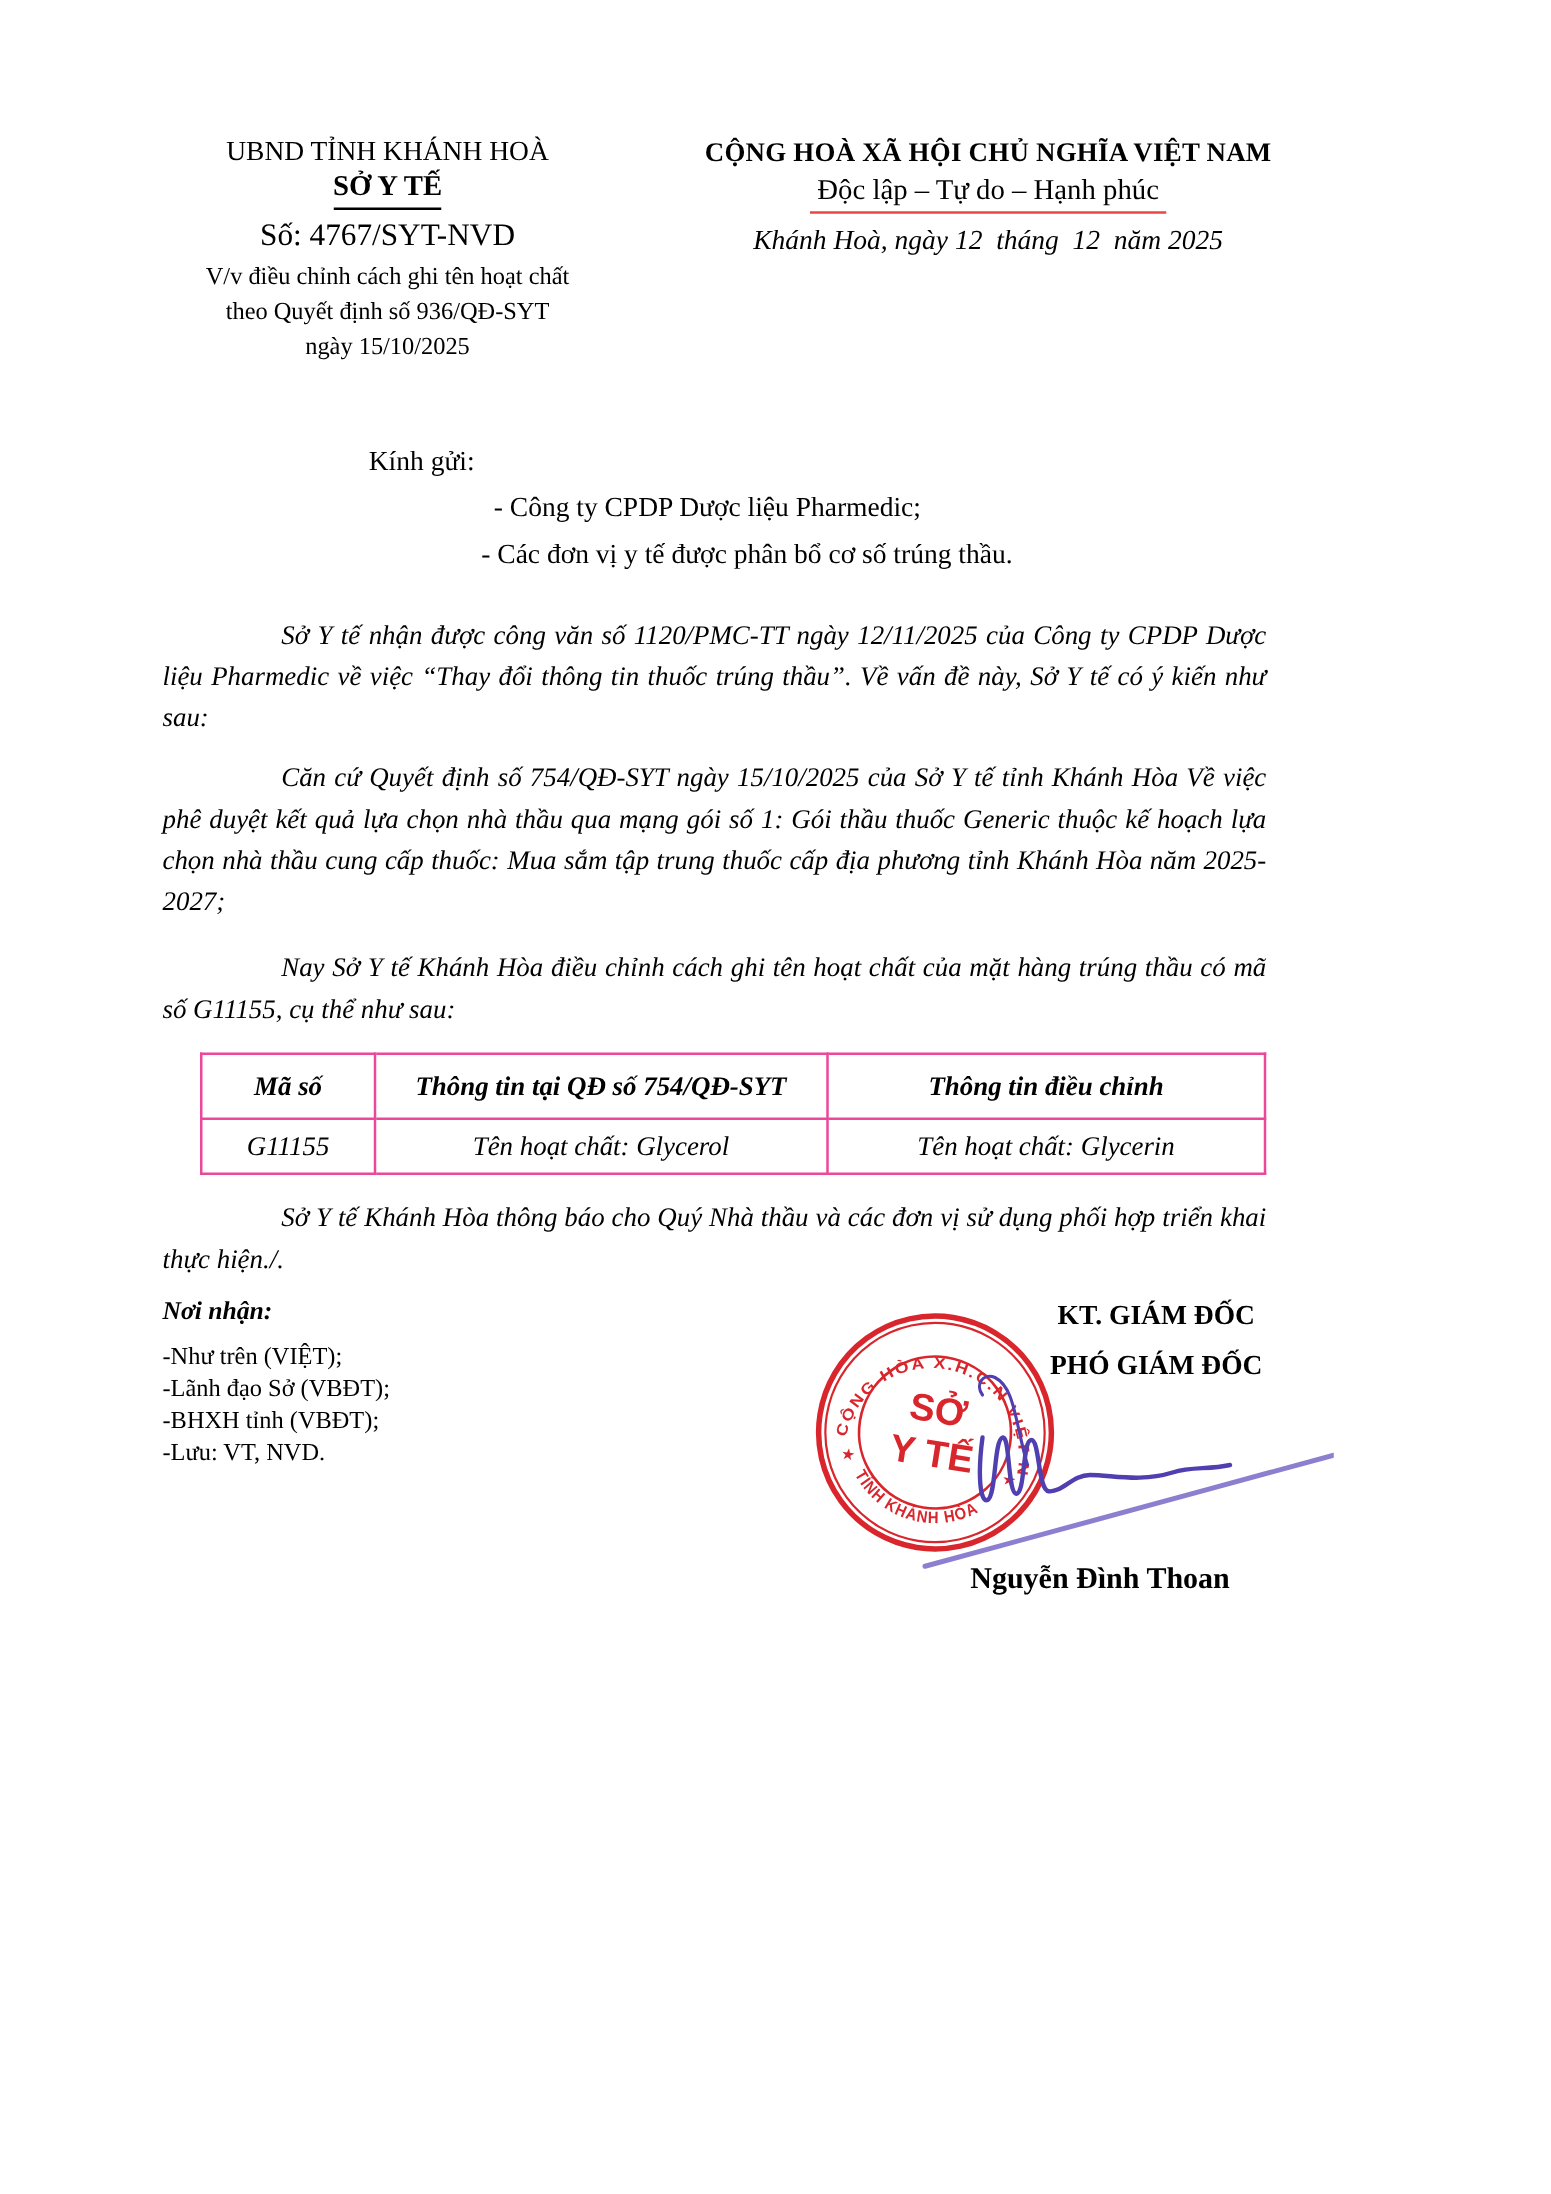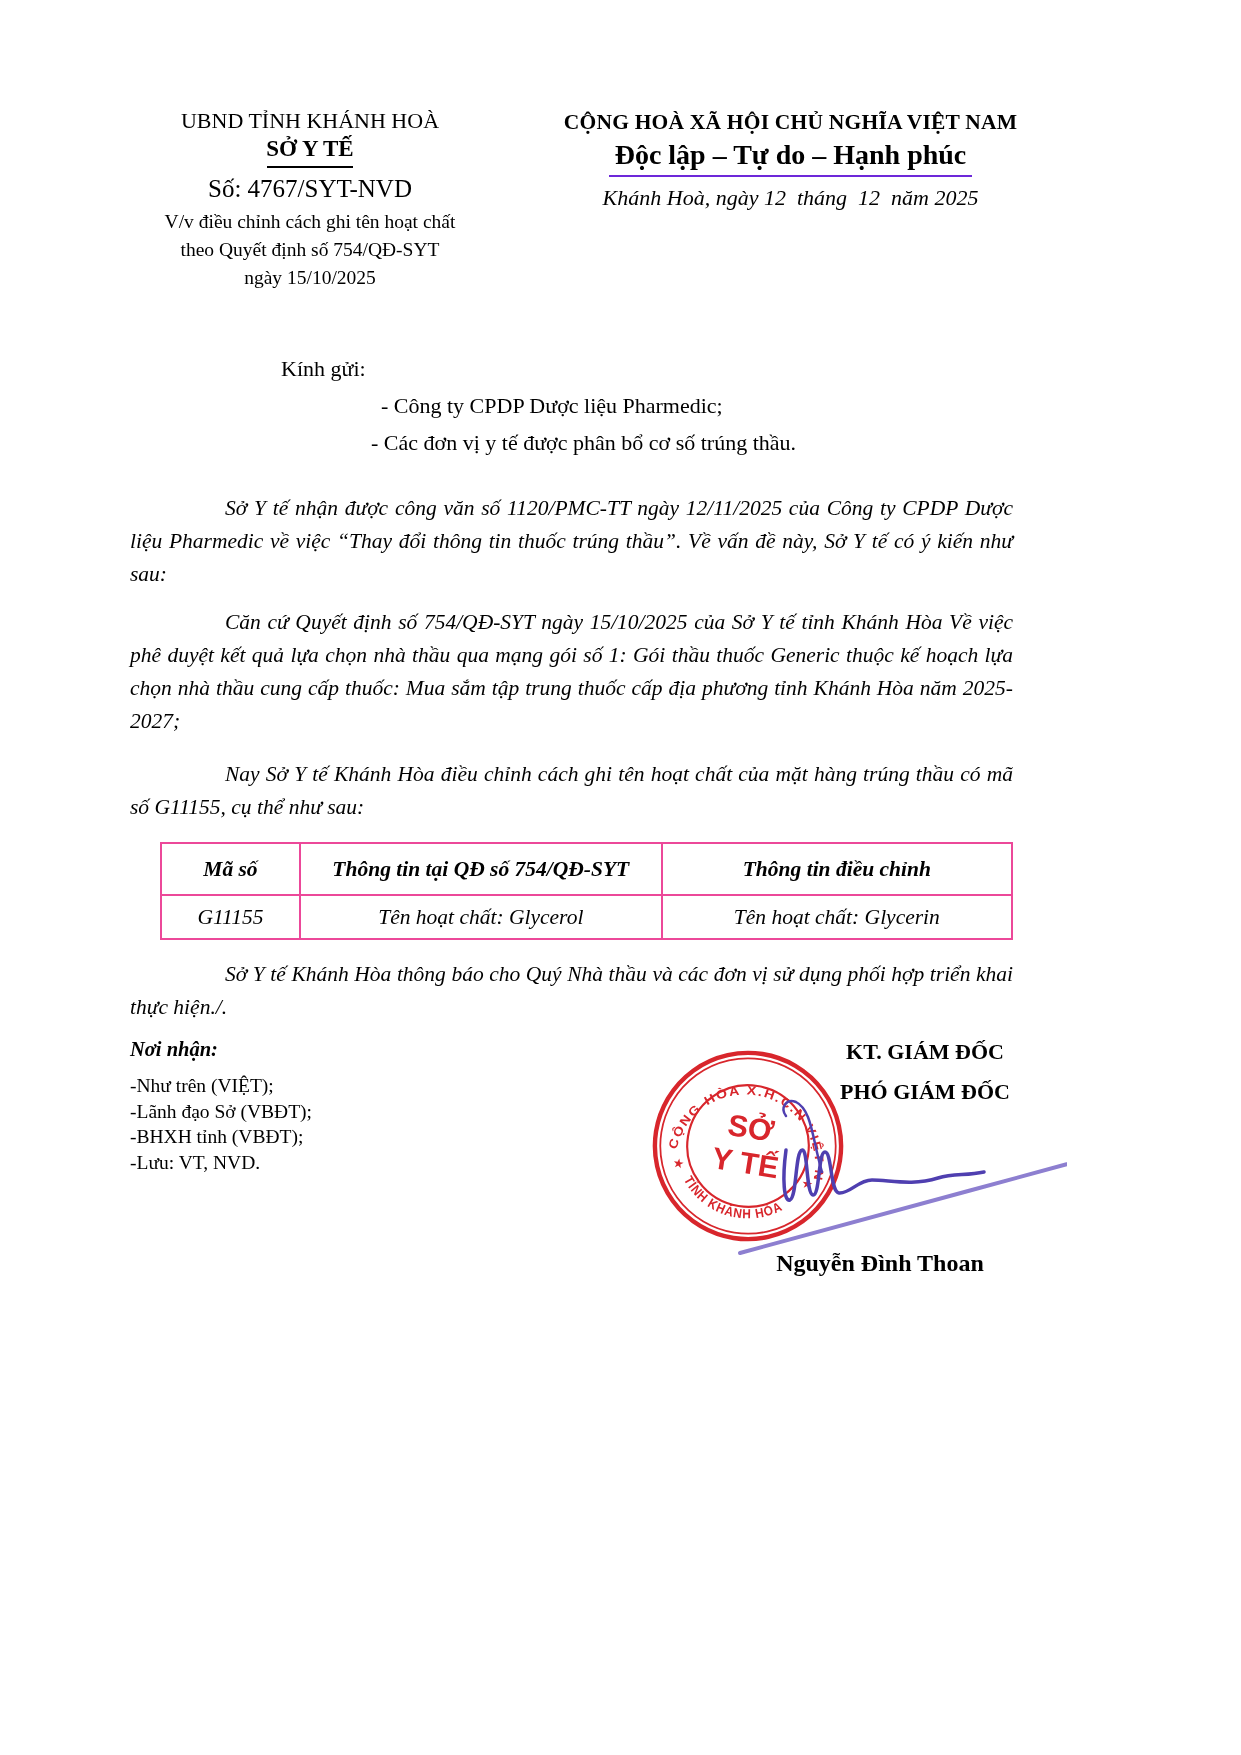--- a/index.html
+++ b/index.html
@@ -11,26 +11,26 @@
   
   .header-left { position:absolute; left:105px; top:108px; width:410px; text-align:center; }
   .hl-parent { font-size:22px; }
   .hl-org    { font-size:23px; font-weight:bold; margin-top:2px; }
   .hl-rule   { width:86px; border-top:2px solid #000; margin:4px auto 7px; }
   .hl-num    { font-size:25px; }
   .hl-sub    { font-size:19.5px; line-height:28px; margin-top:5px; }
 
   .header-right { position:absolute; left:538px; top:110px; width:505px; text-align:center; }
   .hr-nation { font-size:21.5px; font-weight:bold; letter-spacing:.2px; }
-  .hr-motto  { display:inline-block; font-size:28px; font-weight:bold; margin-top:4px;
-               border-bottom:2px solid #6d28d9; padding:0 6px 4px; }
+  .hr-motto  { display:inline-block; font-size:23px; font-weight:normal; margin-top:4px;
+               border-bottom:2px solid #ef4444; padding:0 6px 4px; }
   .hr-date   { font-size:22px; font-style:italic; margin-top:8px; white-space:pre; }
 
   
-  .recipients { position:absolute; left:116px; top:350px; width:890px; font-size:22px; line-height:37px; }
+  .recipients { position:absolute; left:130px; top:350px; width:890px; font-size:22px; line-height:37px; }
   .rec-label  { margin-left:165px; }
   .rec-item-1 { margin-left:265px; }
   .rec-item-2 { margin-left:255px; }
 
   
   .body-text { position:absolute; left:130px; top:492px; width:883px;
                font-size:21.5px; line-height:33px; text-align:justify;font-style:italic; }
   .body-text p { margin:0 0 15px; text-indent:95px; }
   .body-text p.p2 { margin-bottom:20px; }
   .body-text p.p3 { margin-bottom:0; }
@@ -60,21 +60,21 @@
 
 <div class="page">
 
   <div class="header-left">
     <div class="hl-parent">UBND TỈNH KHÁNH HOÀ</div>
     <div class="hl-org">SỞ Y TẾ</div>
     <div class="hl-rule"></div>
     <div class="hl-num">Số: 4767/SYT-NVD</div>
     <div class="hl-sub">
       <div>V/v điều chỉnh cách ghi tên hoạt chất</div>
-      <div>theo Quyết định số 754/QĐ-SYT</div>
+      <div>theo Quyết định số 936/QĐ-SYT</div>
       <div>ngày 15/10/2025</div>
     </div>
   </div>
 
   <div class="header-right">
     <div class="hr-nation">CỘNG HOÀ XÃ HỘI CHỦ NGHĨA VIỆT NAM</div>
     <div><span class="hr-motto">Độc lập – Tự do – Hạnh phúc</span></div>
     <div class="hr-date">Khánh Hoà, ngày 12  tháng  12  năm 2025</div>
   </div>
 

